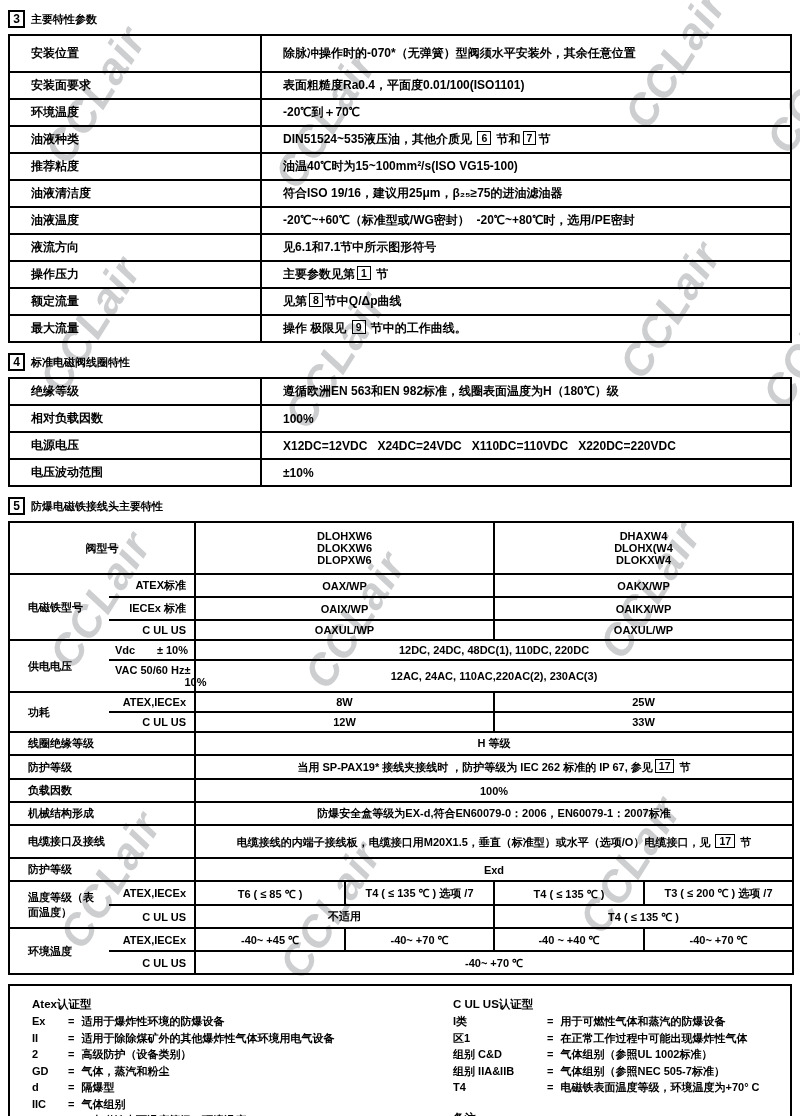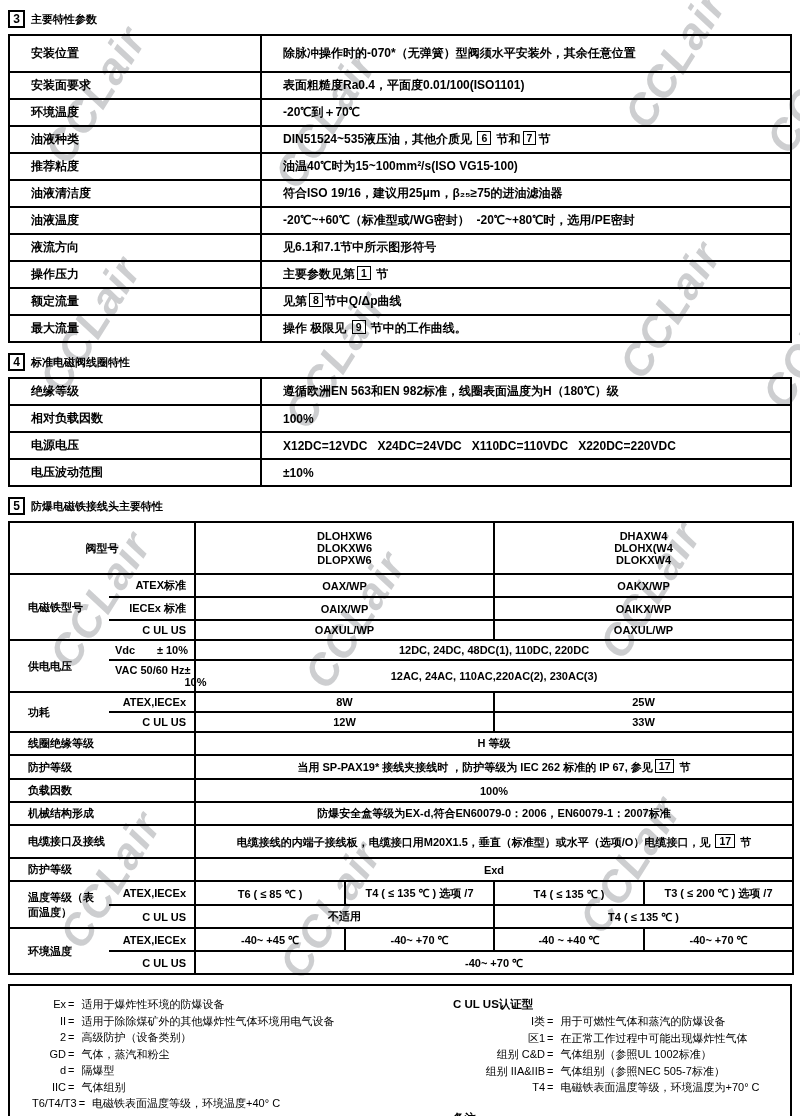--- a/index.html
+++ b/index.html
@@ -48,21 +48,21 @@
   .subflex .wrap { display:flex; justify-content:space-between; }
   .xtable td.vl { border-left:2px solid #000; text-align:center; white-space:pre-wrap; }
 
   .notes-box {
     border:2px solid #000; width:784px; min-height:276px;
     display:flex; padding:10px 14px 12px 22px; gap:10px;
   }
   .notes-col-left { width:56%; }
   .notes-col-right { width:44%; }
   .notes-title { font-weight:700; font-size:11.5px; line-height:17px; }
-  .def-row { display:flex; font-size:11px; font-weight:400; line-height:16.5px;text-align:right; }
+  .def-row { display:flex; font-size:11px; font-weight:700; line-height:16.5px; }
   .def-row .k { flex:none; }
   .left .def-row .k { min-width:34px; }
   .right .def-row .k { min-width:92px; }
   .def-row .eq { flex:none; margin:0 7px 0 2px; }
   .def-row .v { }
   .notes-gap { height:14px; }
 </style>
 </head>
 <body>
 
@@ -280,20 +280,21 @@
       </tr>
       <tr>
         <td class="sub">C UL US</td>
         <td class="vl" colspan="4">-40~ +70 ℃</td>
       </tr>
     </tbody>
   </table>
 
   <div class="notes-box">
     <div class="notes-col-left left">
+      <div class="notes-title">Atex认证型</div>
       <div id="atex-items">
           <div class="def-row">
             <span class="k">Ex</span>
             <span class="eq">=</span>
             <span class="v">适用于爆炸性环境的防爆设备</span>
           </div>
           <div class="def-row">
             <span class="k">II</span>
             <span class="eq">=</span>
             <span class="v">适用于除除煤矿外的其他爆炸性气体环境用电气设备</span>

